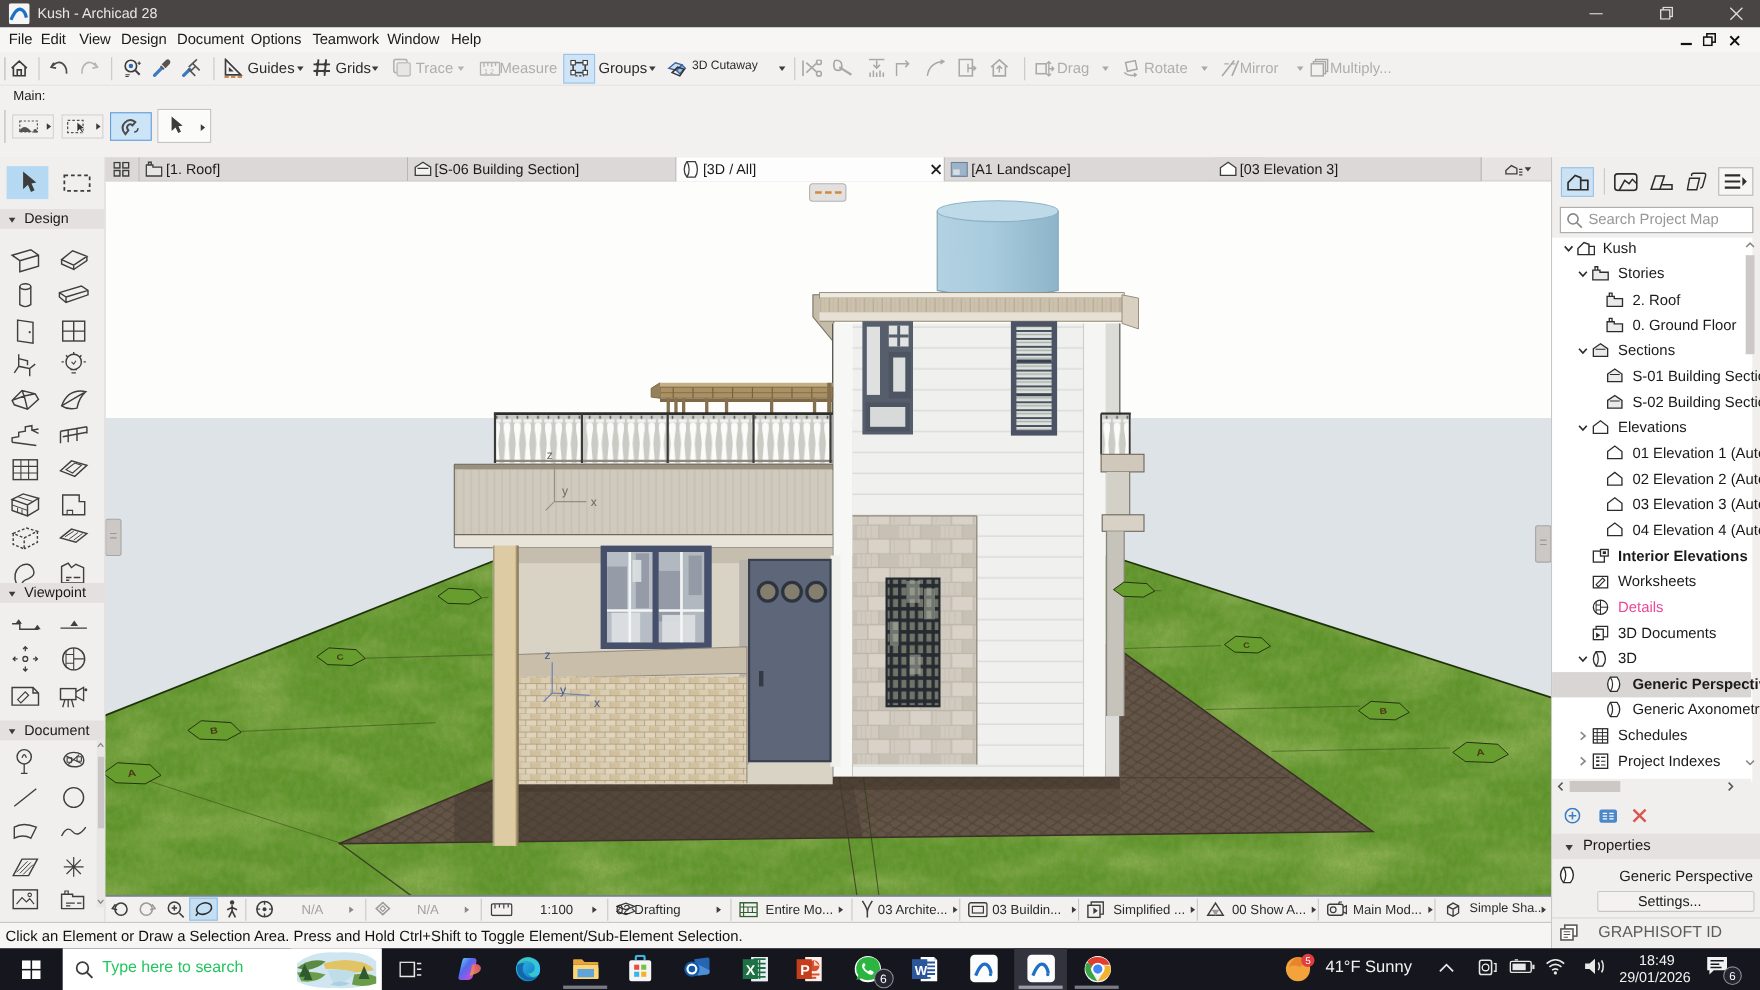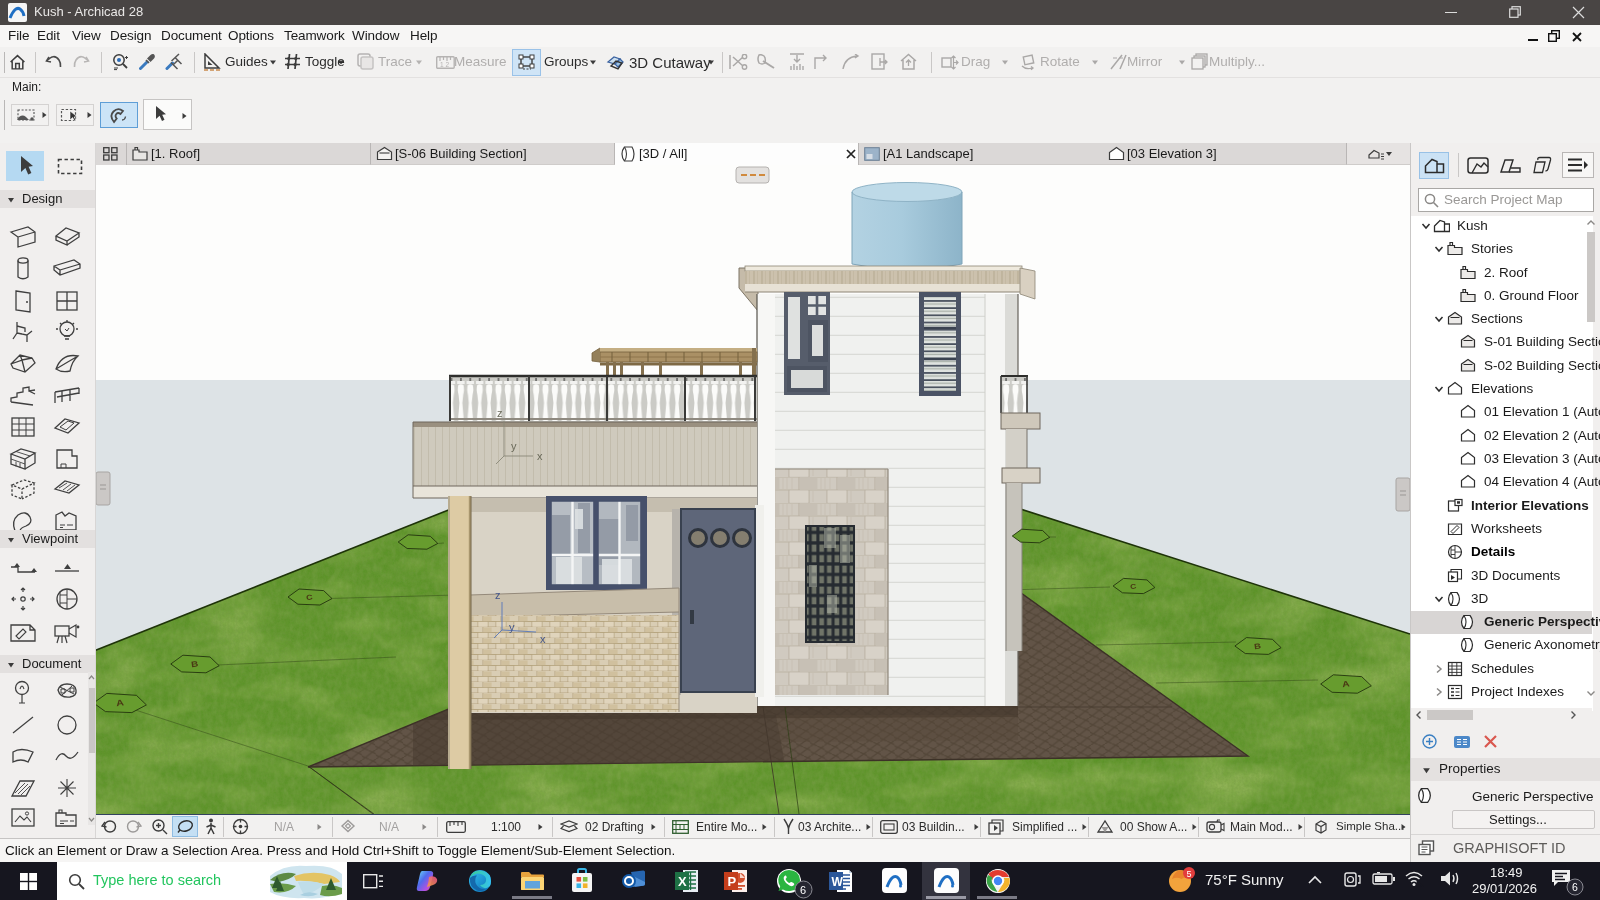--- a/index.html
+++ b/index.html
@@ -171,25 +171,25 @@
       </svg>
 <svg class="abs" style="left:1178px;top:11px" width="8" height="8" viewBox="0 0 8 8">
         <path d="M1 2.5 L7 2.5 L4 6.5 Z" fill="#aaa8a7"></path>
       </svg>
 <svg class="abs" style="left:1191px;top:6px" width="17" height="17" viewBox="0 0 17 17">
         <rect x="5" y="1" width="11" height="11" fill="none" stroke="#aaa8a7" stroke-width="1.3"></rect>
         <rect x="3" y="3" width="11" height="11" fill="#f2f1f0" stroke="#aaa8a7" stroke-width="1.3"></rect>
         <rect x="1" y="5" width="11" height="11" fill="#f2f1f0" stroke="#aaa8a7" stroke-width="1.3"></rect>
       </svg>
 <span class="abs" style="left:225px;top:7px;font-size:13.5px;color:#2b2b2b">Guides</span>
-<span class="abs" style="left:305px;top:7px;font-size:13.5px;color:#2b2b2b">Toggle</span>
+<span class="abs" style="left:305px;top:7px;font-size:13.5px;color:#2b2b2b">Grids</span>
 <span class="abs" style="left:378px;top:7px;font-size:13.5px;color:#b0aead">Trace</span>
 <span class="abs" style="left:454px;top:7px;font-size:13.5px;color:#b0aead">Measure</span>
 <span class="abs" style="left:544px;top:7px;font-size:13.5px;color:#2b2b2b">Groups</span>
-<span class="abs" style="left:629px;top:7px;font-size:15px;color:#2b2b2b">3D Cutaway</span>
+<span class="abs" style="left:629px;top:7px;font-size:11px;color:#2b2b2b">3D Cutaway</span>
 <span class="abs" style="left:961px;top:7px;font-size:13.5px;color:#b0aead">Drag</span>
 <span class="abs" style="left:1040px;top:7px;font-size:13.5px;color:#b0aead">Rotate</span>
 <span class="abs" style="left:1127px;top:7px;font-size:13.5px;color:#b0aead">Mirror</span>
 <span class="abs" style="left:1209px;top:7px;font-size:13.5px;color:#b0aead">Multiply...</span>
 </div>
 <div class="abs" style="left:0;top:78px;width:1600px;height:65px;background:#f2f1f0">
 <span class="abs" style="left:12px;top:2px;font-size:12px;color:#1a1a1a">Main:</span>
 <div class="abs" style="left:4px;top:22px;width:1px;height:30px;background:#b9b7b6"></div>
 <div class="abs" style="left:11px;top:26px;width:38px;height:22px;border:1px solid #d4d2d1;background:#f2f1f0"></div>
 <svg class="abs" style="left:15px;top:30px" width="22" height="15" viewBox="0 0 22 15">
@@ -750,21 +750,21 @@
         <path d="M4 1 l0 4 M8 1 l0 3 M12 1 l0 4 M16 1 l0 3" stroke="#3c3c3c" stroke-width="1.1"></path>
       </svg>
 <span class="abs" style="left:395px;top:5px;color:#2b2b2b">1:100</span>
 <svg class="abs" style="left:440px;top:8px" width="8" height="8" viewBox="0 0 8 8">
         <path d="M2.5 1 L2.5 7 L6.5 4 Z" fill="#3b3b3b"></path>
       </svg>
 <div class="sep" style="left:456px;top:2px;height:20px"></div>
 <svg class="abs" style="left:464px;top:5px" width="18" height="14" viewBox="0 0 18 14">
         <path d="M1 4 L9 1 L17 4 L9 7 Z M3.5 6 L1 8.5 L9 11.5 L17 8.5 L14.5 6" fill="none" stroke="#3c3c3c" stroke-width="1.2"></path>
       </svg>
-<span class="abs" style="left:489px;top:5px;color:#2b2b2b">02 Drafting</span>
+<span class="abs" style="left:464px;top:5px;color:#2b2b2b">02 Drafting</span>
 <svg class="abs" style="left:553px;top:8px" width="8" height="8" viewBox="0 0 8 8">
         <path d="M2.5 1 L2.5 7 L6.5 4 Z" fill="#3b3b3b"></path>
       </svg>
 <div class="sep" style="left:568px;top:2px;height:20px"></div>
 <svg class="abs" style="left:576px;top:5px" width="17" height="14" viewBox="0 0 17 14">
         <rect x="0.7" y="0.7" width="15.6" height="12.6" fill="none" stroke="#2f5e2f" stroke-width="1.3"></rect>
         <path d="M4 1 l0 12 M1 4.5 l15 0 M1 9.5 l15 0 M8 4.5 l0 5 M12 4.5 l0 5" stroke="#2f5e2f" stroke-width="1"></path>
       </svg>
 <span class="abs" style="left:600px;top:5px;color:#2b2b2b">Entire Mo...</span>
 <svg class="abs" style="left:664px;top:8px" width="8" height="8" viewBox="0 0 8 8">
@@ -933,21 +933,21 @@
 <span class="abs" style="left:1471px;top:498px;font-size:13.5px;color:#1a1a1a;font-weight:bold;white-space:nowrap">Interior Elevations</span>
 <svg class="abs" style="left:1447px;top:521px" width="17" height="16" viewBox="0 0 17 16">
       <path d="M1.5 3 L14.5 3 L14.5 13.5 L1.5 13.5 Z" fill="none" stroke="#2c2c2c" stroke-width="1.2"></path>
       <path d="M4 10.5 L10 4.5 L12 6.5 L6 12.5 Z" fill="none" stroke="#2c2c2c" stroke-width="1"></path>
     </svg>
 <span class="abs" style="left:1471px;top:521px;font-size:13.5px;color:#1a1a1a;font-weight:normal;white-space:nowrap">Worksheets</span>
 <svg class="abs" style="left:1447px;top:544px" width="17" height="16" viewBox="0 0 17 16">
       <circle cx="8" cy="8" r="6.5" fill="none" stroke="#2c2c2c" stroke-width="1.2"></circle>
       <path d="M8 1.5 L8 14.5 M8 8 L14.5 8 M4 3 L4 13 M4 6 L8 6 M4 10.5 L8 10.5" stroke="#2c2c2c" stroke-width="0.9"></path>
     </svg>
-<span class="abs" style="left:1471px;top:544px;font-size:13.5px;color:#000000;font-weight:bold;white-space:nowrap">Details</span>
+<span class="abs" style="left:1471px;top:544px;font-size:13.5px;color:#ec4899;font-weight:normal;white-space:nowrap">Details</span>
 <svg class="abs" style="left:1447px;top:568px" width="17" height="16" viewBox="0 0 17 16">
       <rect x="1.5" y="4" width="9" height="9.5" fill="none" stroke="#2c2c2c" stroke-width="1.2"></rect>
       <path d="M4 4 L4 1.5 L14.5 1.5 L14.5 11 L10.5 11" fill="none" stroke="#2c2c2c" stroke-width="1.1"></path>
       <path d="M4 7 l4 2.5 l-4 2.5 Z" fill="#2c2c2c"></path>
     </svg>
 <span class="abs" style="left:1471px;top:568px;font-size:13.5px;color:#1a1a1a;font-weight:normal;white-space:nowrap">3D Documents</span>
 <svg class="abs" style="left:1434px;top:593.8px" width="10" height="10" viewBox="0 0 10 10">
       <path d="M1.5 3 L5 7 L8.5 3" fill="none" stroke="#2c2c2c" stroke-width="1.5"></path>
     </svg>
 <svg class="abs" style="left:1447px;top:591px" width="17" height="16" viewBox="0 0 17 16">
@@ -1164,21 +1164,21 @@
       <path d="M3 7 Q0 13 3.5 18.5 Q6.5 23 12.5 24 L7 14.5 Q6 12 7.5 9.5 Z" fill="#3aa346"></path>
       <circle cx="13" cy="13" r="5" fill="#4286f4" stroke="#fff" stroke-width="1.6"></circle>
     </svg>
 <div class="abs" style="left:977px;top:896px;width:40px;height:3px;background:#7a7a85"></div>
 <svg class="abs" style="left:1167px;top:866px" width="30" height="28" viewBox="0 0 30 28">
       <circle cx="13" cy="15" r="11" fill="#f2a33c"></circle>
       <path d="M13 4 Q21 5 23.5 12 Q18 10 14.5 13 Q10 10.5 5 13 Q7 6 13 4 Z" fill="#e8842c"></path>
       <circle cx="22" cy="7" r="6" fill="#e23d3d"></circle>
       <text x="19.5" y="10.5" font-size="9" fill="#fff" font-family="Liberation Sans">5</text>
     </svg>
-<span class="abs" style="left:1205px;top:871px;font-size:15px;color:#f2f2f2">75°F  Sunny</span>
+<span class="abs" style="left:1205px;top:871px;font-size:15px;color:#f2f2f2">41°F  Sunny</span>
 <svg class="abs" style="left:1308px;top:875px" width="14" height="10" viewBox="0 0 14 10">
       <path d="M1 8 L7 2 L13 8" fill="none" stroke="#e8e8e8" stroke-width="1.6"></path>
     </svg>
 <svg class="abs" style="left:1343px;top:871px" width="19" height="17" viewBox="0 0 19 17">
       <rect x="2" y="2" width="11" height="13" rx="2" fill="none" stroke="#e8e8e8" stroke-width="1.4"></rect>
       <path d="M15 5 L17 5 L17 12 L15 12" fill="none" stroke="#e8e8e8" stroke-width="1.3"></path>
       <circle cx="7.5" cy="8.5" r="3" fill="none" stroke="#e8e8e8" stroke-width="1.2"></circle>
     </svg>
 <svg class="abs" style="left:1372px;top:872px" width="24" height="14" viewBox="0 0 24 14">
       <rect x="1" y="2" width="19" height="10" rx="1.5" fill="none" stroke="#e8e8e8" stroke-width="1.3"></rect>

